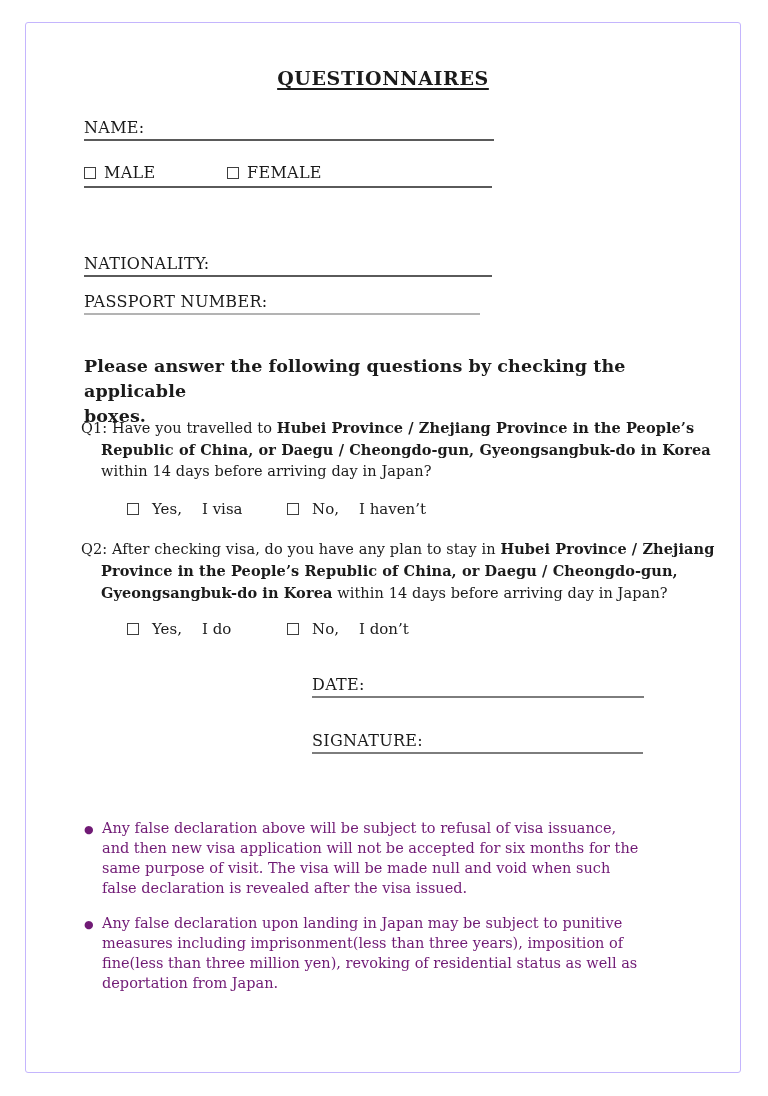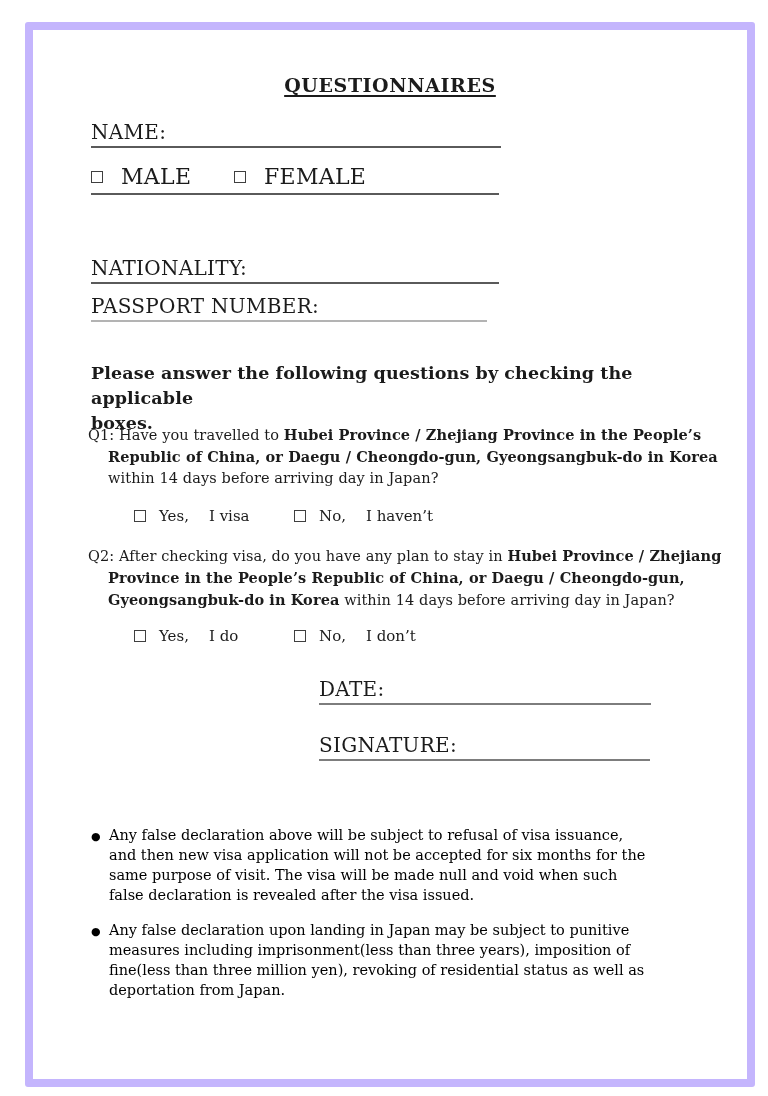--- a/index.html
+++ b/index.html
@@ -2,48 +2,48 @@
 <html><head>
 <meta charset="utf-8">
 <style>
   html,body{margin:0;padding:0;}
   body{
     width:768px;height:1096px;background:#ffffff;position:relative;
     font-family:"DejaVu Serif","Liberation Serif",serif;color:#1b1b1b;
   }
   .page{
     position:absolute;left:25px;top:22px;width:714px;height:1049px;
-    background:#fff;border:8px solid #c4b5fd;border-radius:3px;
+    background:#fff;border:1px solid #c4b5fd;border-radius:3px;
   }
   .title{
     position:absolute;top:44px;left:0;right:0;text-align:center;
     font-size:19px;font-weight:bold;letter-spacing:.6px;
     text-decoration:underline;text-decoration-thickness:2px;text-underline-offset:3px;
   }
   .field-row{
     position:absolute;height:23px;border-bottom:2px solid #5a5a5a;
   }
   .field-row .label{
-    position:absolute;left:0;bottom:2px;font-size:20px;letter-spacing:.3px;white-space:nowrap;
+    position:absolute;left:0;bottom:2px;font-size:16px;letter-spacing:.3px;white-space:nowrap;
   }
   .row-name{left:58px;top:93px;width:410px;}
   .row-gender{left:58px;top:140px;width:408px;}
   .row-dob{left:58px;top:191px;width:408px;}
   .row-nat{left:58px;top:229px;width:408px;}
   .row-pass{left:58px;top:267px;width:396px;border-bottom-color:#b3b3b3;}
   .row-date{left:286px;top:650px;width:332px;border-bottom-color:#7d7d7d;}
   .row-sig{left:286px;top:706px;width:331px;border-bottom-color:#7d7d7d;}
   .cb-group{position:absolute;bottom:4px;display:flex;align-items:center;}
   .cb-group.g1{left:0;}
   .cb-group.g2{left:143px;align-items:center;}
   .cbox{
     display:inline-block;width:12px;height:12px;border:1.5px solid #3f3f3f;
     background:#fff;box-sizing:border-box;flex:0 0 auto;
   }
-  .cb-group .cb-label{font-size:22px;letter-spacing:.3px;margin-left:18px;}
+  .cb-group .cb-label{font-size:16px;letter-spacing:.3px;margin-left:8px;}
   .intro{
     position:absolute;left:58px;top:331px;width:632px;
     font-size:17.5px;font-weight:bold;line-height:25px;white-space:pre-line;letter-spacing:.1px;
   }
   .question{
     position:absolute;left:55px;width:640px;
     font-size:14.5px;line-height:21px;white-space:pre-line;
     padding-left:20px;text-indent:-20px;letter-spacing:.1px;
   }
   .q1{top:394px;}
@@ -132,21 +132,21 @@
   </div>
 
   <div class="field-row row-date">
     <span class="label">DATE:</span>
   </div>
 
   <div class="field-row row-sig">
     <span class="label">SIGNATURE:</span>
   </div>
 
-  <ul class="notices" style="color: #000000;">
+  <ul class="notices" style="color: #701a75;">
     <li>Any false declaration above will be subject to refusal of visa issuance,
 and then new visa application will not be accepted for six months for the
 same purpose of visit. The visa will be made null and void when such
 false declaration is revealed after the visa issued.</li>
     <li>Any false declaration upon landing in Japan may be subject to punitive
 measures including imprisonment(less than three years), imposition of
 fine(less than three million yen), revoking of residential status as well as
 deportation from Japan.</li>
   </ul>
 

